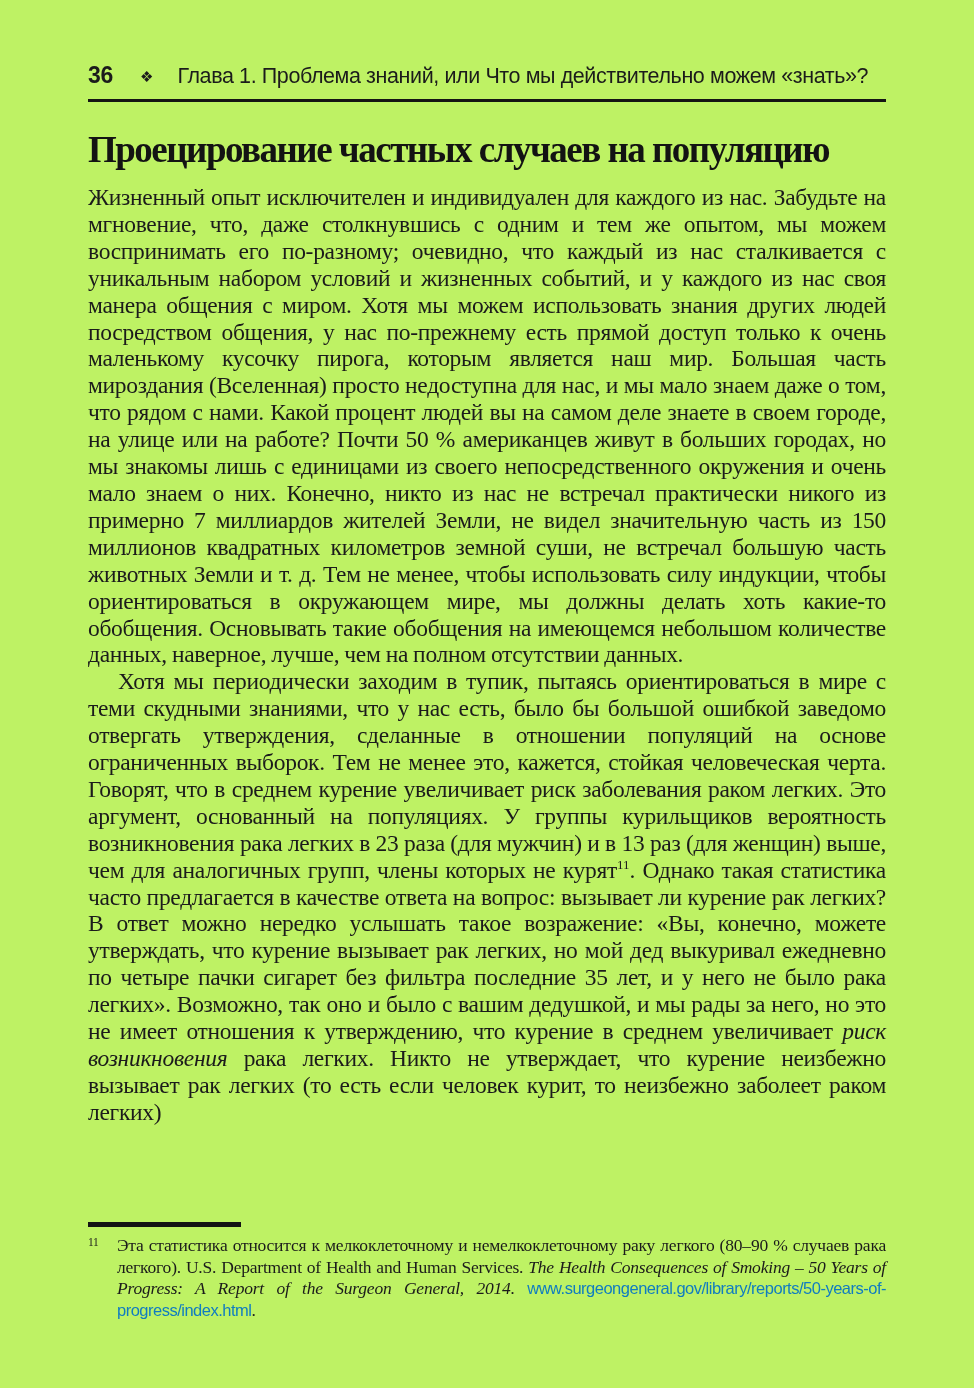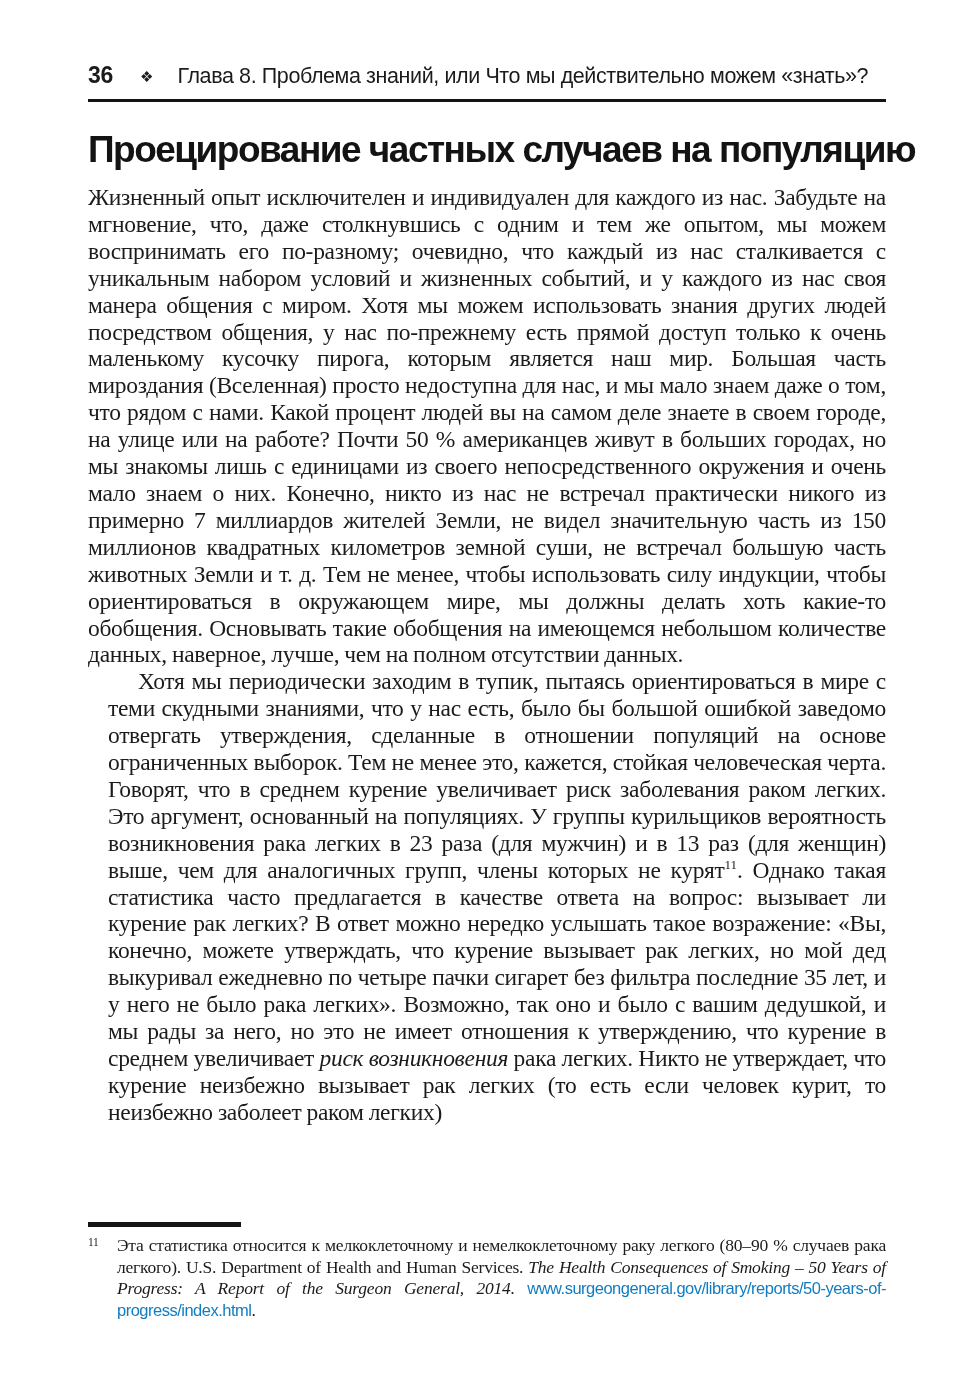--- a/index.html
+++ b/index.html
@@ -2,21 +2,21 @@
 <html lang="ru"><head>
 <meta charset="utf-8">
 <style>
   * { margin: 0; padding: 0; box-sizing: border-box; }
   html, body { background: #e8e8e8; }
   .page {
     position: relative;
     width: 974px;
     height: 1388px;
     margin: 0 auto;
-    background: #ffffff;
+    background: #bef264;
     color: #1b1b1b;
     padding: 62px 88px 0 88px;
     overflow: hidden;
     font-family: "Liberation Serif", "DejaVu Serif", serif;
   }
   
   .running-header {
     display: flex;
     align-items: baseline;
     border-bottom: 3px solid #141414;
@@ -33,21 +33,21 @@
     margin: 0 24px 0 27px;
     position: relative;
     top: -1px;
   }
   .chapter-title {
     font-size: 21.5px;
     letter-spacing: -0.4px;
   }
   
   .section-title {
-    font-family: Liberation Sans, sans-serif;
+    font-family: Liberation Serif, serif;
     font-size: 37px;
     font-weight: bold;
     letter-spacing: -1.5px;
     margin-top: 27px;
     line-height: 42px;
     color: #131313;
     white-space: nowrap;
   }
   
   .body-text {
@@ -55,21 +55,21 @@
     font-family: Liberation Serif, serif;
   }
   .body-text p {
     font-size: 23.5px;
     line-height: 26.9px;
     text-align: justify;
     letter-spacing: -0.3px;
     word-spacing: -0.5px;
     color: #1b1b1b;
   }
-  .body-text p.indented { text-indent: 30px; margin-left: 20px; }
+  .body-text p.indented { text-indent: 30px; }
   .fn-ref {
     font-size: 13px;
     vertical-align: super;
     line-height: 0;
     letter-spacing: 0;
   }
   em { font-style: italic; }
   
   .footnote-block {
     position: absolute;
@@ -107,21 +107,21 @@
   }
 </style>
 </head>
 <body>
 
 <div class="page">
 
   <header class="running-header">
     <span class="page-number">36</span>
     <span class="diamond-sep">❖</span>
-    <span class="chapter-title">Глава 8. Проблема знаний, или Что мы действительно можем «знать»?</span>
+    <span class="chapter-title">Глава 1. Проблема знаний, или Что мы действительно можем «знать»?</span>
   </header>
 
   <h1 class="section-title">Проецирование частных случаев на популяцию</h1>
 
   <main class="body-text">
     <p>Жизненный опыт исключителен и индивидуален для каждого из нас. Забудьте на мгновение, что, даже столкнувшись с одним и тем же опытом, мы можем воспринимать его по-разному; очевидно, что каждый из нас сталкивается с уникальным набором условий и жизненных событий, и у каждого из нас своя манера общения с миром. Хотя мы можем использовать знания других людей посредством общения, у нас по-прежнему есть прямой доступ только к очень маленькому кусочку пирога, которым является наш мир. Большая часть мироздания (Вселенная) просто недоступна для нас, и мы мало знаем даже о том, что рядом с нами. Какой процент людей вы на самом деле знаете в своем городе, на улице или на работе? Почти 50 % американцев живут в больших городах, но мы знакомы лишь с единицами из своего непосредственного окружения и очень мало знаем о них. Конечно, никто из нас не встречал практически никого из примерно 7 миллиардов жителей Земли, не видел значительную часть из 150 миллионов квадратных километров земной суши, не встречал большую часть животных Земли и т. д. Тем не менее, чтобы использовать силу индукции, чтобы ориентироваться в окружающем мире, мы должны делать хоть какие-то обобщения. Основывать такие обобщения на имеющемся небольшом количестве данных, наверное, лучше, чем на полном отсутствии данных.</p>
     <p class="indented"><span>Хотя мы периодически заходим в тупик, пытаясь ориентироваться в мире с теми скудными знаниями, что у нас есть, было бы большой ошибкой заведомо отвергать утверждения, сделанные в отношении популяций на основе ограниченных выборок. Тем не менее это, кажется, стойкая человеческая черта. Говорят, что в среднем курение увеличивает риск заболевания раком легких. Это аргумент, основанный на популяциях. У группы курильщиков вероятность возникновения рака легких в 23 раза (для мужчин) и в 13 раз (для женщин) выше, чем для аналогичных групп, члены которых не курят</span><sup class="fn-ref">11</sup><span>. Однако такая статистика часто предлагается в качестве ответа на вопрос: вызывает ли курение рак легких? В ответ можно нередко услышать такое возражение: «Вы, конечно, можете утверждать, что курение вызывает рак легких, но мой дед выкуривал ежедневно по четыре пачки сигарет без фильтра последние 35 лет, и у него не было рака легких». Возможно, так оно и было с вашим дедушкой, и мы рады за него, но это не имеет отношения к утверждению, что курение в среднем увеличивает </span><em>риск возникновения</em><span> рака легких. Никто не утверждает, что курение неизбежно вызывает рак легких (то есть если человек курит, то неизбежно заболеет раком легких)</span></p>
   </main>
 
   <footer class="footnote-block">

